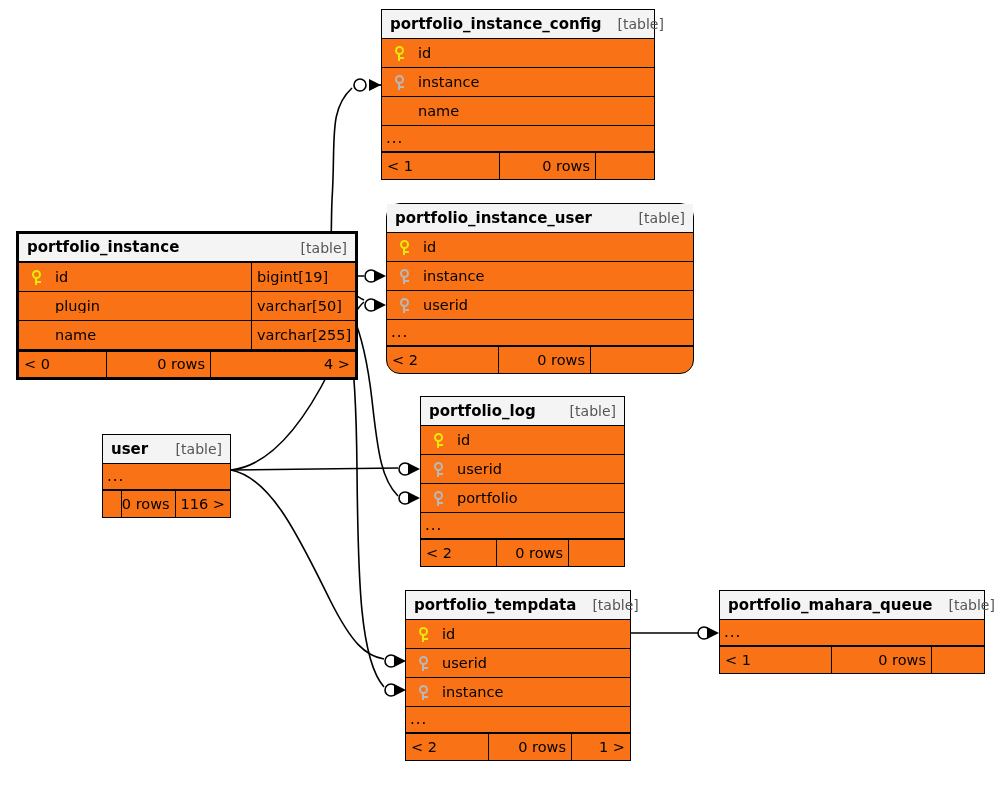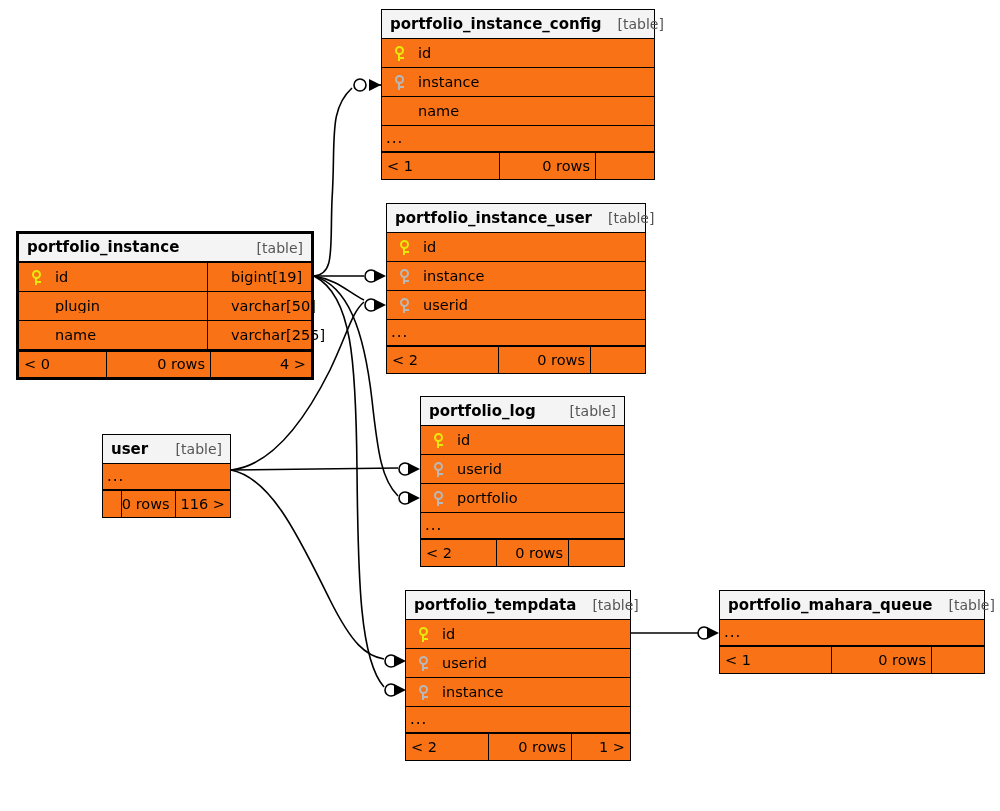--- a/index.html
+++ b/index.html
@@ -39,21 +39,21 @@
     display:flex;align-items:center;
     height:29px;
     border-bottom:1px solid #000000;
     box-sizing:border-box;
     white-space:nowrap;
   }
   .row:last-child{border-bottom:none;}
   .cname{flex:1;display:flex;align-items:center;padding-left:6px;overflow:hidden;}
   .ctype{
     border-left:1px solid #000000;
-    padding-left:23px;
+    padding-left:5px;
     box-sizing:border-box;
     height:100%;
     display:flex;align-items:center;
     width:104px;
   }
   .keyslot{width:22px;min-width:22px;display:flex;justify-content:center;align-items:center;}
   .lbl{padding-left:8px;}
 
   
   .key{display:block;width:9px;height:15px;position:relative;}
@@ -189,21 +189,21 @@
       </span>
     </div>
     <div class="ellipsis-row">...</div>
     <div class="tfoot">
       <span class="fcell fc-left" style="width:118px;">&lt; 1</span>
       <span class="fcell fc-mid" style="width:96px;">0 rows</span>
       <span class="fcell fc-right" style="flex:1;"></span>
     </div>
   </div>
 
-  <div class="tbl emph" style="left:16px;top:231px;width:298px;">
+  <div class="tbl emph" style="left:16px;top:231px;width:342px;">
     <div class="thead">
       <span class="tname">portfolio_instance</span>
       <span class="ttag">[table]</span>
     </div>
     <div class="row">
       <span class="cname">
         <span class="keyslot">
           <span class="key pk">
               <span class="kh"></span>
               <span class="ks"></span>
@@ -228,21 +228,21 @@
       </span>
       <span class="ctype">varchar[255]</span>
     </div>
     <div class="tfoot">
       <span class="fcell fc-left" style="width:88px;">&lt; 0</span>
       <span class="fcell fc-mid" style="width:104px;">0 rows</span>
       <span class="fcell fc-right" style="flex:1;">4 &gt;</span>
     </div>
   </div>
 
-  <div class="tbl" style="left:386px;top:203px;width:260px;">
+  <div class="tbl" style="left:386px;top:203px;width:308px;border-radius:14px;">
     <div class="thead">
       <span class="tname">portfolio_instance_user</span>
       <span class="ttag">[table]</span>
     </div>
     <div class="row">
       <span class="cname">
         <span class="keyslot">
           <span class="key pk">
               <span class="kh"></span>
               <span class="ks"></span>

